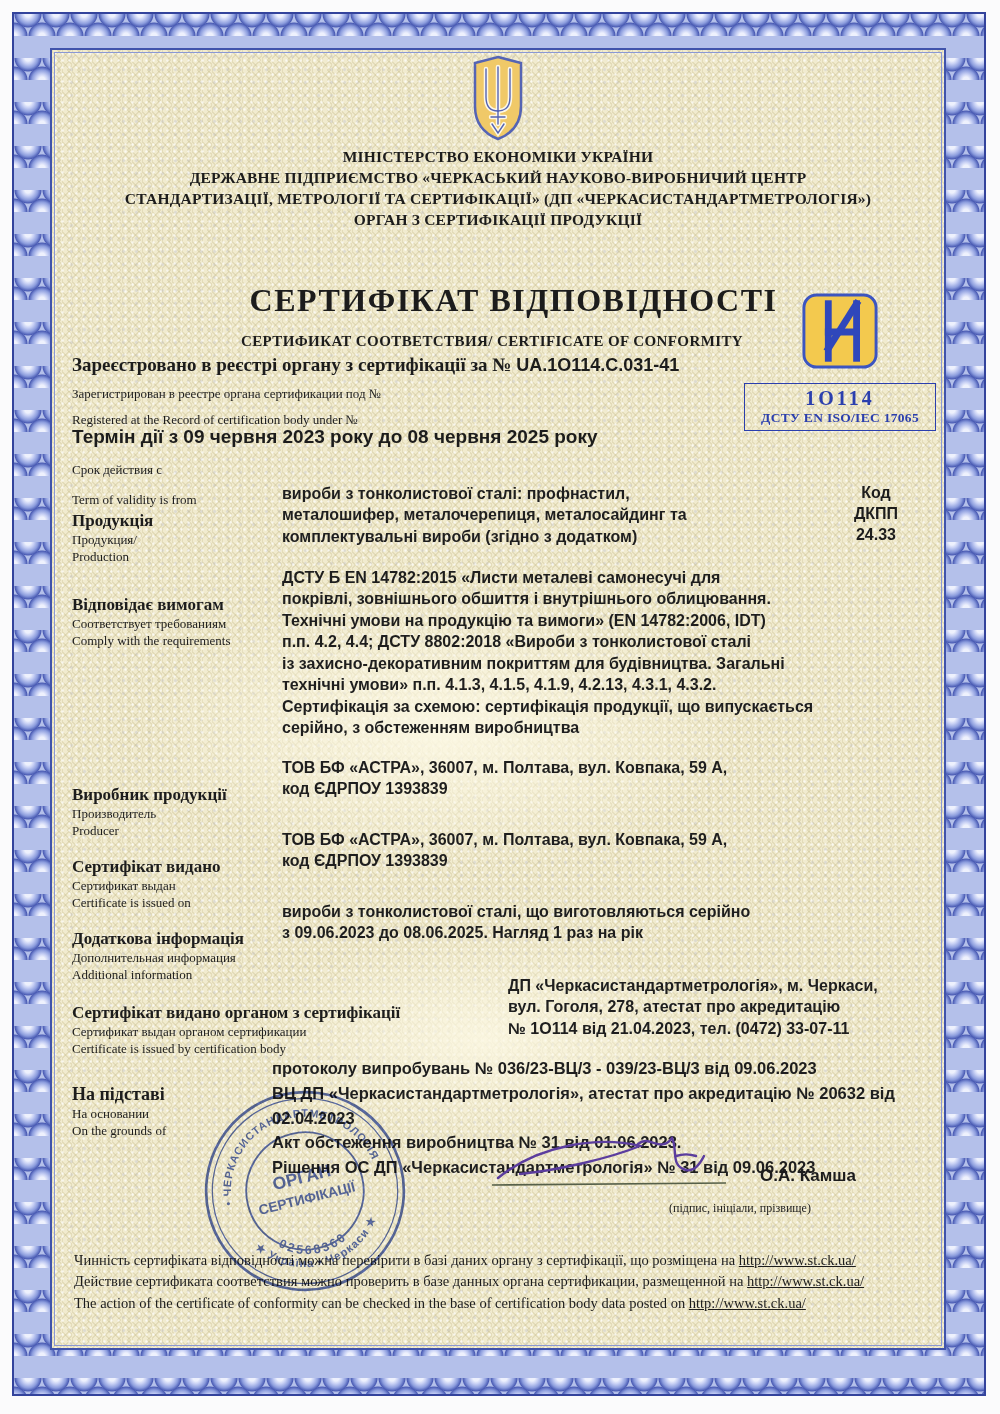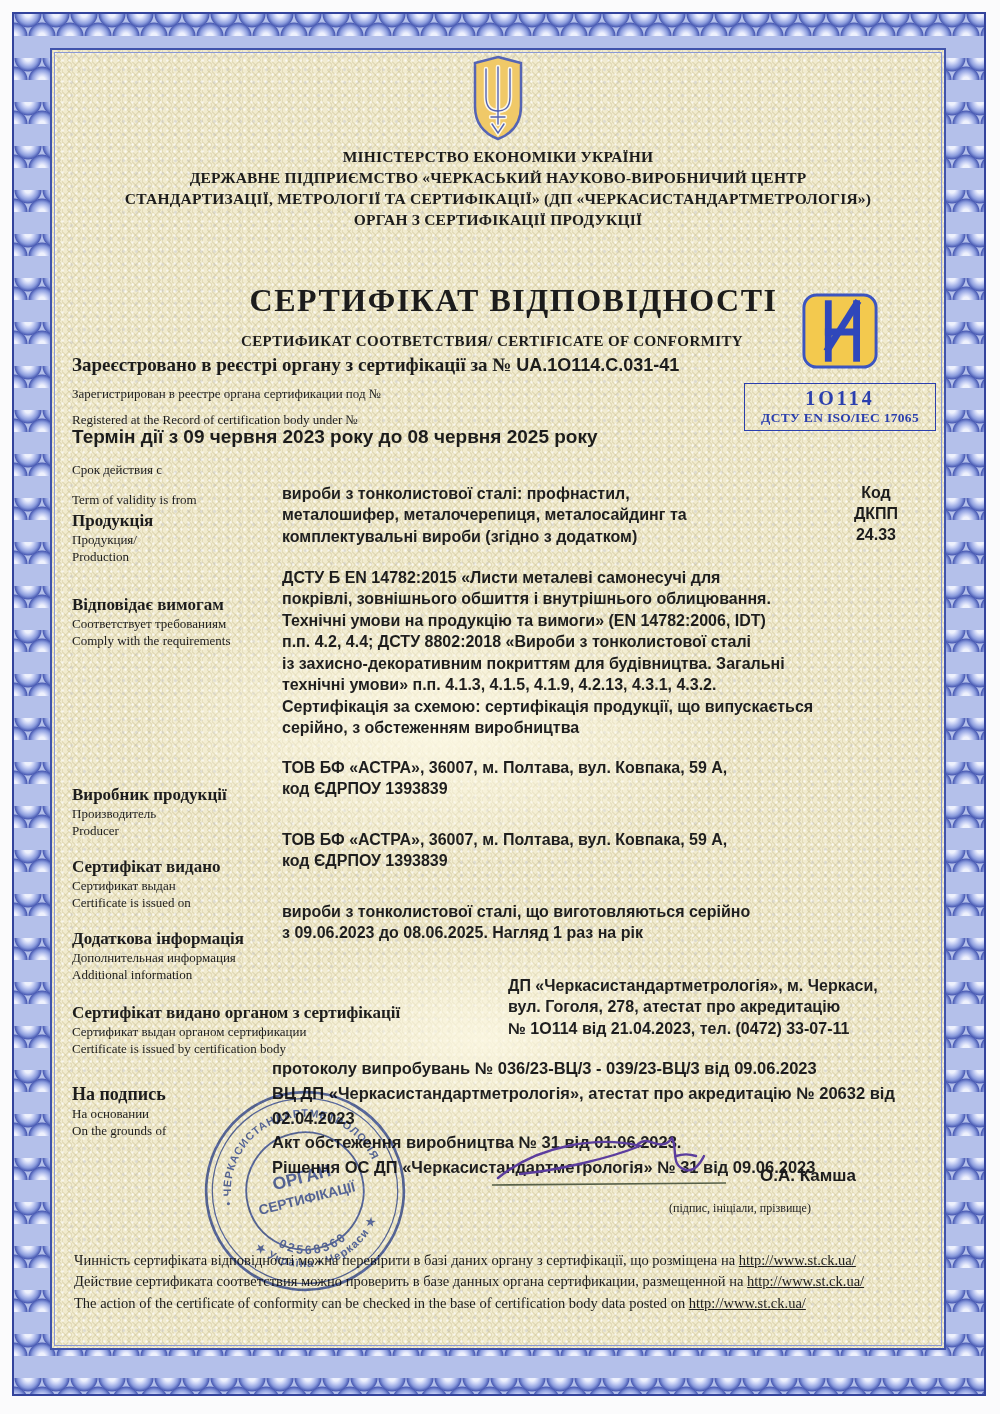--- a/index.html
+++ b/index.html
@@ -216,21 +216,21 @@
       <div class="lab-sub">Сертификат выдан органом сертификации</div>
       <div class="lab-sub">Certificate is issued by certification body</div>
     </div>
     <div class="val">ДП «Черкасистандартметрологія», м. Черкаси,
 вул. Гоголя, 278, атестат про акредитацію
 № 1О114 від 21.04.2023, тел. (0472) 33-07-11</div>
   </div>
 
   <div class="abs row fullval" style="top:1006px;">
     <div>
-      <div class="lab-ua" style="font-size:18px;">На подпись</div>
+      <div class="lab-ua" style="font-size:18px;">На підставі</div>
       <div class="lab-sub">На основании</div>
       <div class="lab-sub">On the grounds of</div>
     </div>
     <div class="val big">протоколу випробувань № 036/23-ВЦ/3 - 039/23-ВЦ/3 від 09.06.2023
 ВЦ ДП «Черкасистандартметрологія», атестат про акредитацію № 20632 від 02.04.2023
 Акт обстеження виробництва № 31 від 01.06.2023.
 Рішення ОС ДП «Черкасистандартметрологія» № 31 від 09.06.2023</div>
   </div>
 
   <div class="abs sigblock">

